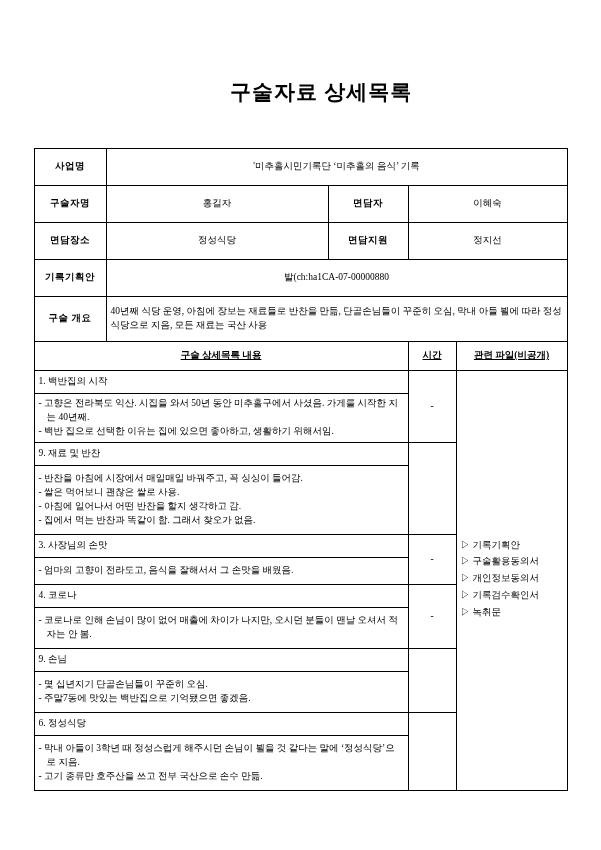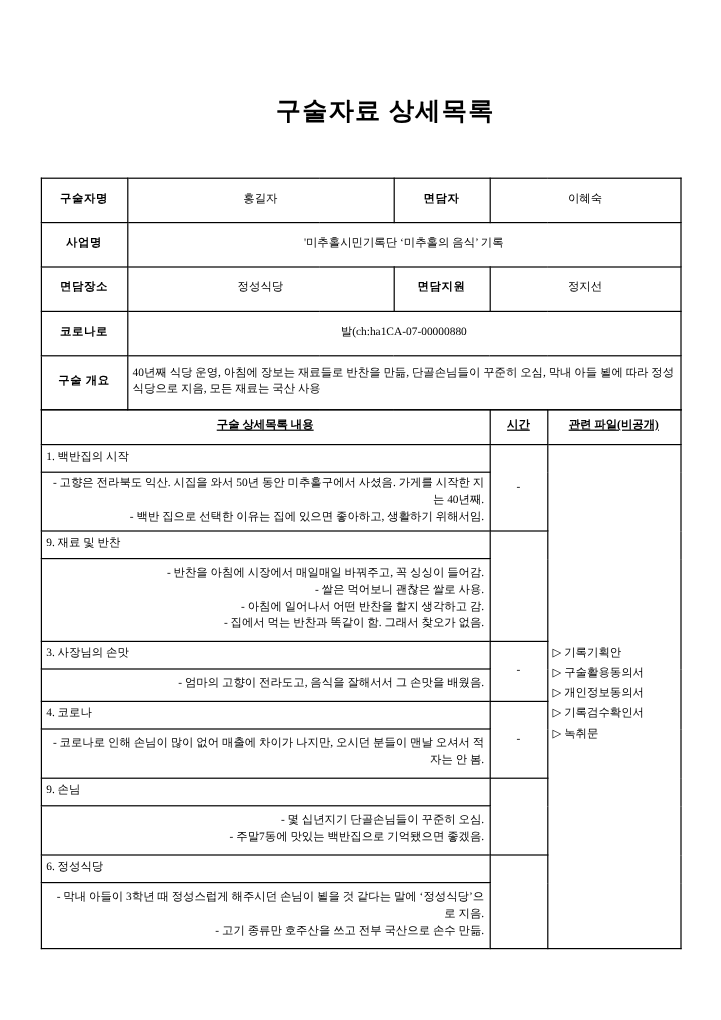--- a/index.html
+++ b/index.html
@@ -67,25 +67,25 @@
     padding: 4px 6px;
   }
   .bullets p {
     margin: 0;
     padding: 0;
     text-indent: 0;
   }
   .bullets p.ind {
     padding-left: 8px;
     text-indent: -8px;
-    text-align: right;
   }
   .files p {
     margin: 0 0 3px 0;
     padding: 0;
+    font-family: Liberation Serif, serif;
   }
   .dash {
     text-align: center;
   }
 </style>
 </head>
 <body>
 
 <div class="page">
 
@@ -95,37 +95,37 @@
     <colgroup>
       <col style="width:72px">
       <col style="width:160px">
       <col style="width:62px">
       <col style="width:80px">
       <col style="width:48px">
       <col style="width:111px">
     </colgroup>
     <tbody>
       <tr>
+        <td class="lbl tall">사업명</td>
+        <td class="ctr" colspan="5">'미추홀시민기록단 ‘미추홀의 음식’ 기록</td>
+      </tr>
+      <tr>
         <td class="lbl tall">구술자명</td>
         <td class="ctr" colspan="2">홍길자</td>
         <td class="lbl">면담자</td>
         <td class="ctr" colspan="2">이혜숙</td>
       </tr>
       <tr>
-        <td class="lbl tall">사업명</td>
-        <td class="ctr" colspan="5">'미추홀시민기록단 ‘미추홀의 음식’ 기록</td>
-      </tr>
-      <tr>
         <td class="lbl tall">면담장소</td>
         <td class="ctr" colspan="2">정성식당</td>
         <td class="lbl">면담지원</td>
         <td class="ctr" colspan="2">정지선</td>
       </tr>
       <tr>
-        <td class="lbl tall">코로나로</td>
+        <td class="lbl tall">기록기획안</td>
         <td class="ctr" colspan="5">발(ch:ha1CA-07-00000880</td>
       </tr>
       <tr>
         <td class="lbl" style="height:38px">구술 개요</td>
         <td class="lft cell-pad" colspan="5">40년째 식당 운영, 아침에 장보는 재료들로 반찬을 만듦, 단골손님들이 꾸준히 오심, 막내 아들 뵐에 따라 정성식당으로 지음, 모든 재료는 국산 사용</td>
       </tr>
     </tbody>
   </table>
 
   <table class="main" style="margin-top:-1px">

